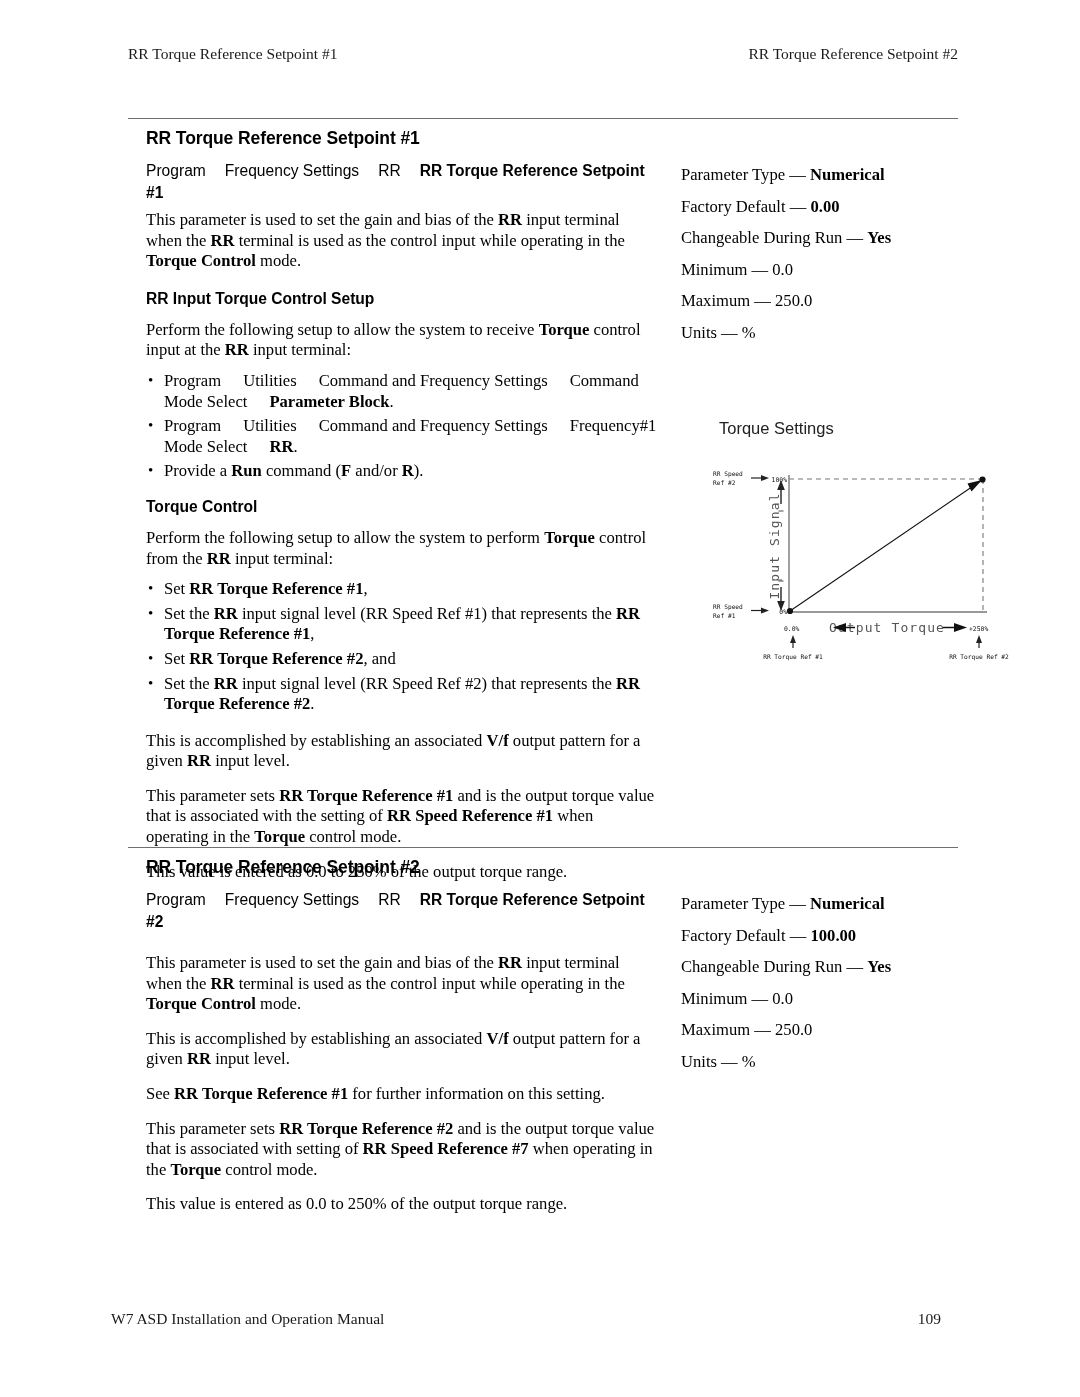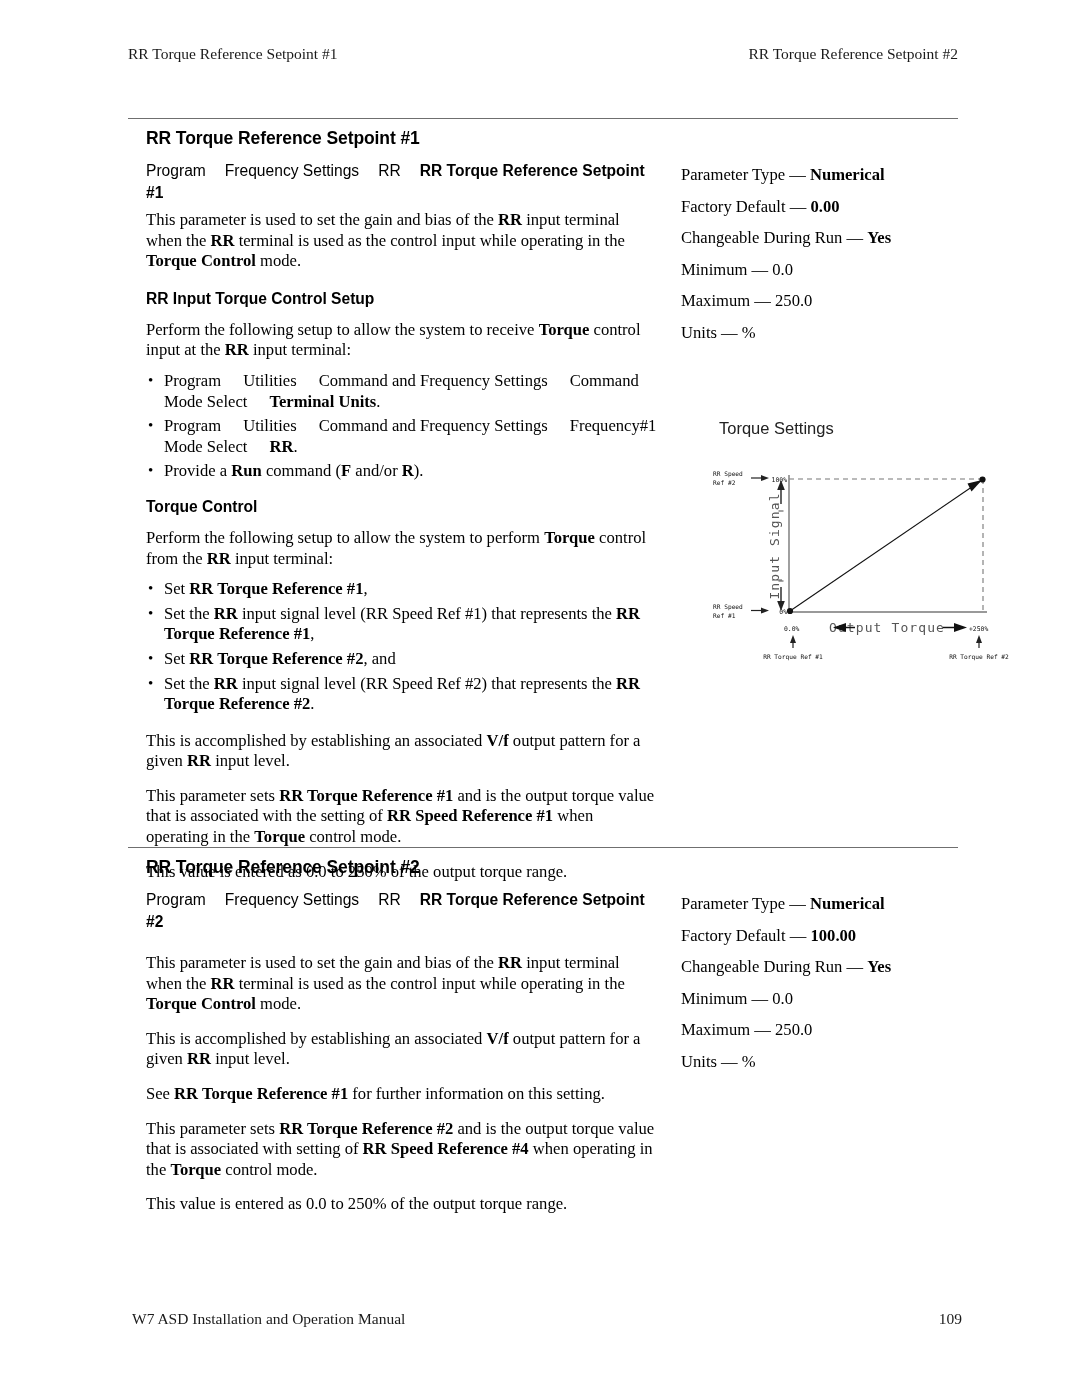--- a/index.html
+++ b/index.html
@@ -188,21 +188,21 @@
     font-family: "DejaVu Sans Mono", monospace;
     font-size: 13px;
     fill: #555;
     letter-spacing: 1.1px;
   }
 
   
   .footer {
     position: absolute;
     bottom: 68px;
-    left: 132px;
+    left: 111px;
     width: 830px;
     display: flex;
     justify-content: space-between;
     font-family: "Liberation Serif", serif;
     font-size: 15.5px;
     line-height: 20px;
     color: #1a1a1a;
     gap: 40px;
   }
 </style>
@@ -227,21 +227,21 @@
 
         <p class="navpath"><span class="crumb">Program</span><span class="gap"></span><span class="crumb">Frequency Settings</span><span class="gap"></span><span class="crumb">RR</span><span class="gap"></span><span class="crumb b">RR Torque Reference Setpoint #1</span></p>
 
         <p class="body">This parameter is used to set the gain and bias of the <b>RR</b> input terminal when the <b>RR</b> terminal is used as the control input while operating in the <b>Torque Control</b> mode.</p>
 
         <h4 class="sub first">RR Input Torque Control Setup</h4>
 
         <p class="body tight">Perform the following setup to allow the system to receive <b>Torque</b> control input at the <b>RR</b> input terminal:</p>
 
         <ul class="bullets">
-          <li><span>Program</span><span class="menu-gap"></span><span>Utilities</span><span class="menu-gap"></span><span>Command and Frequency Settings</span><span class="menu-gap"></span><span>Command Mode Select</span><span class="menu-gap"></span><b>Terminal Units</b>.</li>
+          <li><span>Program</span><span class="menu-gap"></span><span>Utilities</span><span class="menu-gap"></span><span>Command and Frequency Settings</span><span class="menu-gap"></span><span>Command Mode Select</span><span class="menu-gap"></span><b>Parameter Block</b>.</li>
           <li><span>Program</span><span class="menu-gap"></span><span>Utilities</span><span class="menu-gap"></span><span>Command and Frequency Settings</span><span class="menu-gap"></span><span>Frequency#1 Mode Select</span><span class="menu-gap"></span><b>RR</b>.</li>
           <li>Provide a <b>Run</b> command (<b>F</b> and/or <b>R</b>).</li>
         </ul>
 
         <h4 class="sub">Torque Control</h4>
 
         <p class="body tight">Perform the following setup to allow the system to perform <b>Torque</b> control from the <b>RR</b> input terminal:</p>
 
         <ul class="bullets">
           <li>Set <b>RR Torque Reference #1</b>,</li>
@@ -340,21 +340,21 @@
       <div class="col-left">
 
         <p class="navpath"><span class="crumb">Program</span><span class="gap"></span><span class="crumb">Frequency Settings</span><span class="gap"></span><span class="crumb">RR</span><span class="gap"></span><span class="crumb b">RR Torque Reference Setpoint #2</span></p>
 
         <p class="body" style="margin-top:20px;">This parameter is used to set the gain and bias of the <b>RR</b> input terminal when the <b>RR</b> terminal is used as the control input while operating in the <b>Torque Control</b> mode.</p>
 
         <p class="body">This is accomplished by establishing an associated <b>V/f</b> output pattern for a given <b>RR</b> input level.</p>
 
         <p class="body">See <b>RR Torque Reference #1</b> for further information on this setting.</p>
 
-        <p class="body">This parameter sets <b>RR Torque Reference #2</b> and is the output torque value that is associated with setting of <b>RR Speed Reference #4</b> when operating in the <b>Torque</b> control mode.</p>
+        <p class="body">This parameter sets <b>RR Torque Reference #2</b> and is the output torque value that is associated with setting of <b>RR Speed Reference #7</b> when operating in the <b>Torque</b> control mode.</p>
 
         <p class="body">This value is entered as 0.0 to 250% of the output torque range.</p>
       </div>
 
       <div class="col-right">
         <ul class="paramlist">
           <li><span>Parameter Type</span> — <span class="pv">Numerical</span></li>
           <li><span>Factory Default</span> — <span class="pv">100.00</span></li>
           <li><span>Changeable During Run</span> — <span class="pv">Yes</span></li>
           <li><span>Minimum</span> — <span class="pv plain">0.0</span></li>

